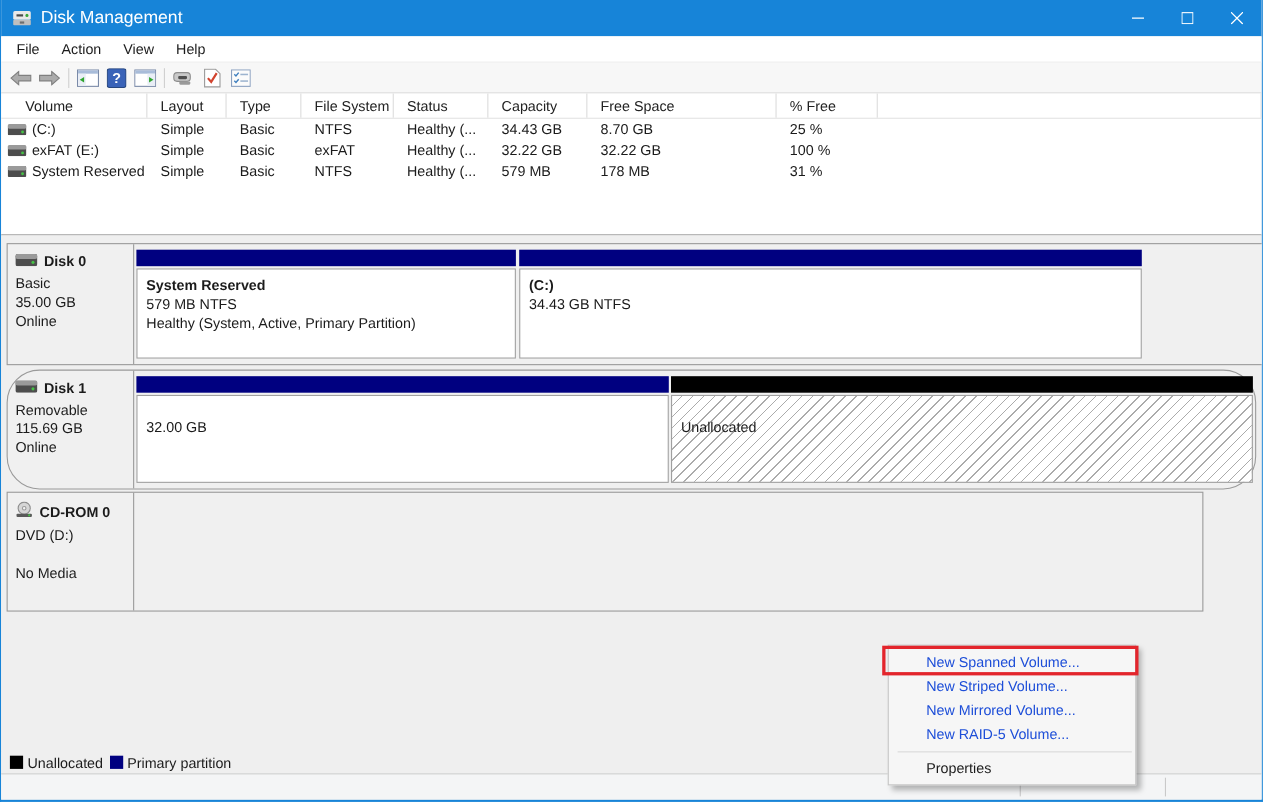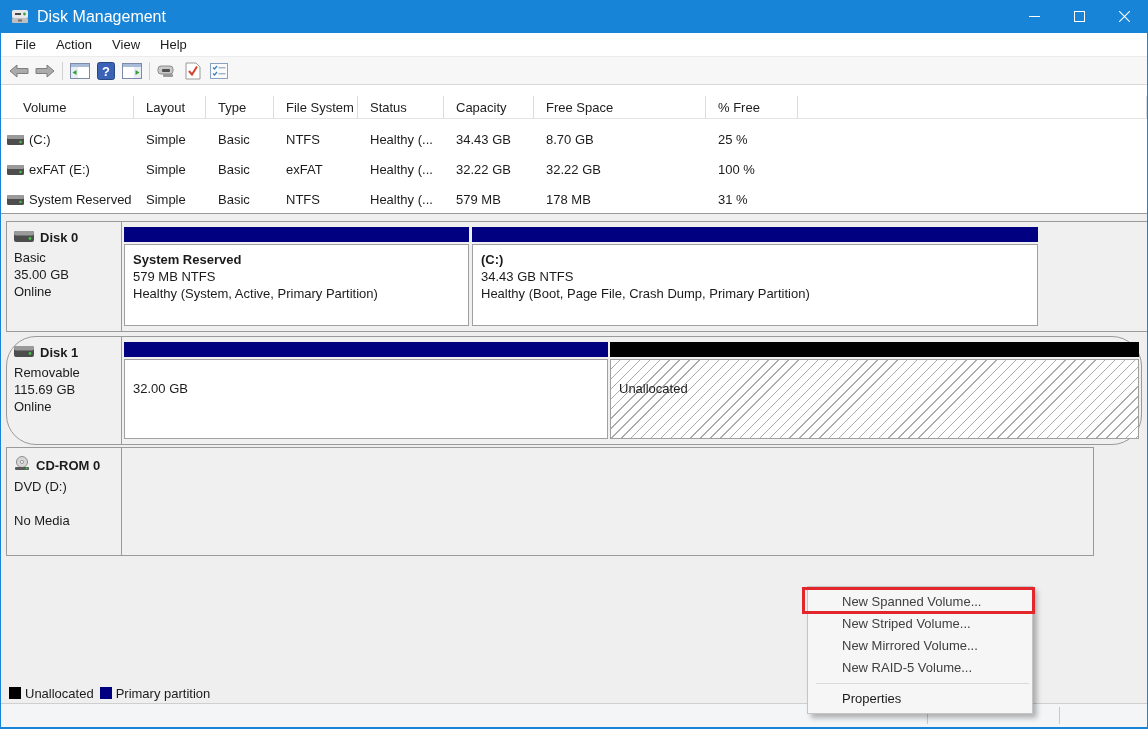--- a/index.html
+++ b/index.html
@@ -18,21 +18,21 @@
   .win-btn { width:45px; height:100%; display:flex; align-items:center; justify-content:center; }
   
   .menubar { height:24px; background:#ffffff; display:flex; align-items:center; padding-left:4px; border-bottom:1px solid #ececec; flex:0 0 auto; }
   .menu-item { padding:3px 10px; }
   
   .toolbar { height:28px; background:#f7f7f7; border-bottom:1px solid #d8d8d8; display:flex; align-items:center; padding-left:5px; flex:0 0 auto; }
   .tb-btn { width:26px; height:24px; display:flex; align-items:center; justify-content:center; }
   .tb-sep { width:1px; height:18px; background:#d0d0d0; margin:0 4px; }
   
   .volume-list { height:129px; background:#ffffff; border-bottom:1px solid #9b9b9b; flex:0 0 auto; }
-  .vt-grid { display:grid; grid-template-columns:133px 72px 68px 84px 86px 90px 172px 92px 1fr;margin-top:11px; }
+  .vt-grid { display:grid; grid-template-columns:133px 72px 68px 84px 86px 90px 172px 92px 1fr; }
   .vt-header { height:23px; border-bottom:1px solid #e3e3e3; }
   .vt-header .vt-cell { border-right:1px solid #dcdcdc; padding-left:12px; display:flex; align-items:center; color:#222; }
   .vt-header .vt-cell:first-child { padding-left:22px; }
   .vt-row { height:19px; }
   .vt-row .vt-cell { padding-left:12px; display:flex; align-items:center; }
   .vt-row .vt-cell:first-child { padding-left:6px; }
   .vol-icon { margin-right:5px; display:flex; }
   
   .graph-area { position:relative; flex:1 1 auto; background:#efefef; }
   .disk-row { position:absolute; border:1px solid #9a9a9a; background:#f0f0f0; }
@@ -47,21 +47,21 @@
   .bar-unalloc { background:#000000; }
   .part-body { flex:1 1 auto; background:#ffffff; border:1px solid #a0a0a0; margin-top:2px; padding:6px 4px 0 8px; overflow:hidden; }
   .part-title { font-weight:bold; line-height:17px; }
   .part-line { line-height:17px; }
   .body-hatch { background:repeating-linear-gradient(135deg,#ffffff 0px,#ffffff 6px,#ababab 6px,#ababab 7px); }
   .pad-mid { padding-top:20px; }
   
   .context-menu { position:absolute; left:806px; top:372px; width:226px; background:#f6f6f6; border:1px solid #c5c5c5;
     box-shadow:4px 4px 5px rgba(0,0,0,.28); padding:4px 0 3px 0; z-index:10; }
   .cm-item { height:22px; line-height:22px; padding-left:34px; color:#1b1b1b; }
-  .cm-item.disabled { color:#404040; }
+  .cm-item.disabled { color:#1d4ed8; }
   .cm-sep { height:1px; background:#dadada; margin:4px 3px 4px 8px; }
   .red-box { position:absolute; left:801px; top:373px; width:233px; height:27px; border:3px solid #e3252c; z-index:11; }
   
   .legend { height:20px; background:#efefef; display:flex; align-items:center; padding-left:8px; gap:6px; flex:0 0 auto; }
   .swatch { width:12px; height:12px; display:inline-block; margin-right:4px; vertical-align:-1px; }
   .sw-unalloc { background:#000000; }
   .sw-primary { background:#000080; }
   .legend-item { display:flex; align-items:center; }
   .statusbar { position:relative; height:24px; background:#f4f5f6; border-top:1px solid #cfcfcf; flex:0 0 auto; }
   .sb-sep { position:absolute; top:3px; bottom:3px; width:1px; background:#c9c9c9; }
@@ -266,21 +266,20 @@
           <div class="part-title">System Reserved</div>
           <div class="part-line">579 MB NTFS</div>
           <div class="part-line">Healthy (System, Active, Primary Partition)</div>
         </div>
       </div>
       <div class="partition" style="left:465px; width:566px;">
         <div class="part-bar bar-primary"></div>
         <div class="part-body">
           <div class="part-title">(C:)</div>
           <div class="part-line">34.43 GB NTFS</div>
-          <div class="part-line">Healthy (Boot, Page File, Crash Dump, Primary Partition)</div>
         </div>
       </div>
     </div>
 
     <div class="disk-row" style="left:5px; top:122px; width:1136px; height:109px;border-radius:30px;">
       <div class="disk-panel">
         <div class="disk-name-row">
           <span><svg width="20" height="11" viewBox="0 0 20 11">
                 <rect x="0" y="0" width="20" height="11" rx="2" fill="#4d4d4d"></rect>
                 <rect x="0" y="0" width="20" height="4.5" rx="2" fill="#9a9a9a"></rect>

